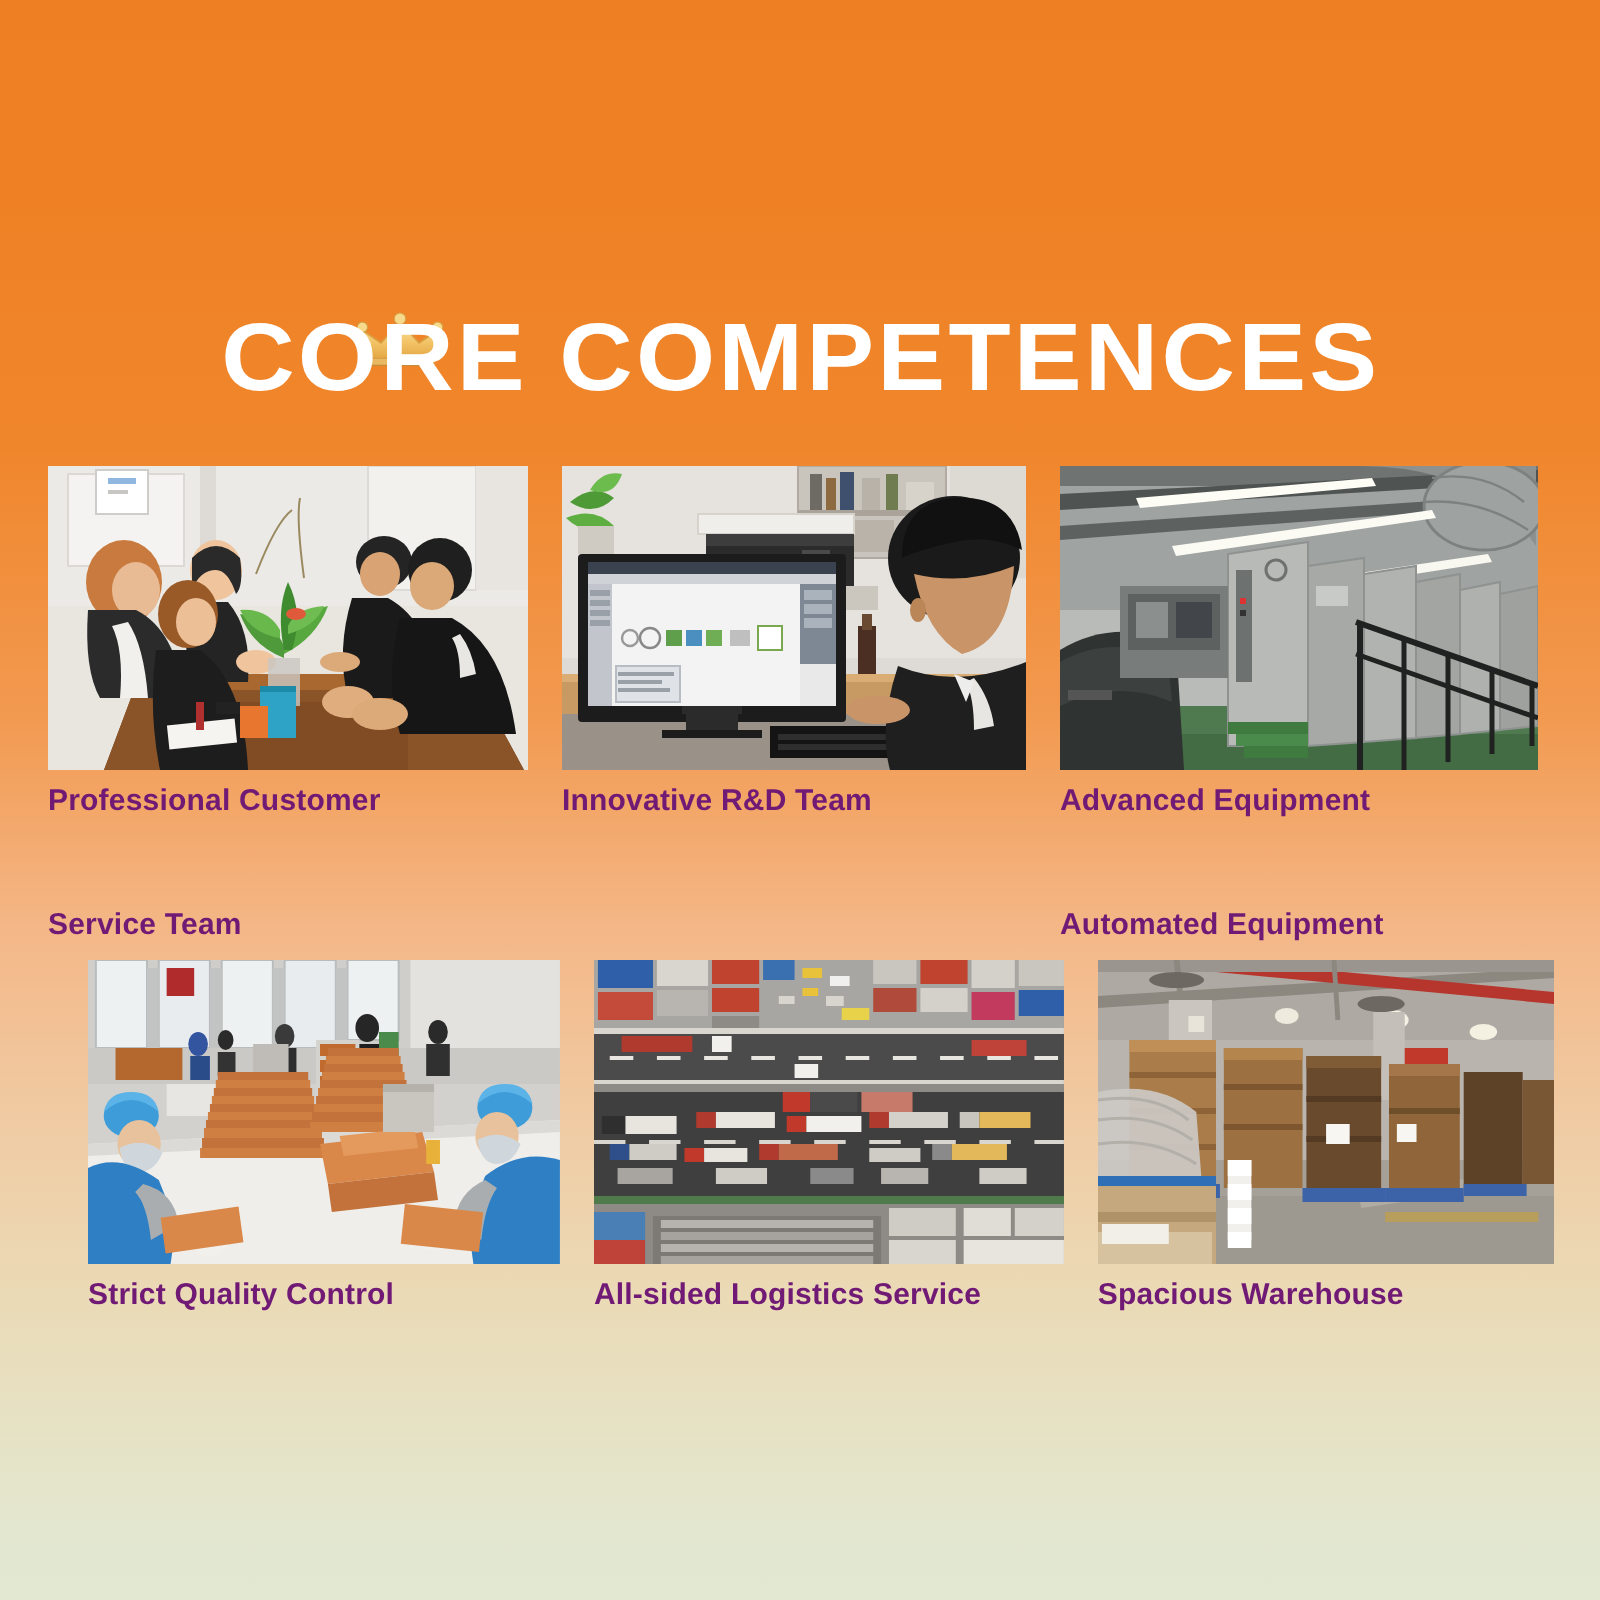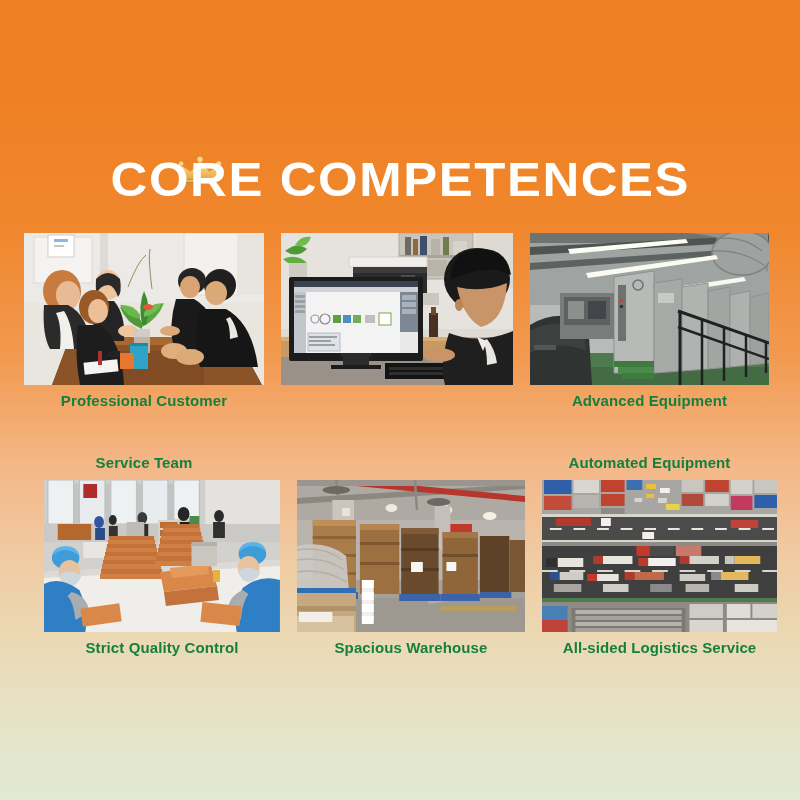--- a/index.html
+++ b/index.html
@@ -53,24 +53,24 @@
   .cell.last{width:239px;}
 
   .photo{
     width:100%;height:152px;
     overflow:hidden;position:relative;
     background:#8b8b8b;
   }
   .photo svg{display:block;width:100%;height:100%;}
 
   .caption{
-    text-align:center;
+    text-align:left;
     font-size:15px;
     font-weight:bold;
-    color:#15803d;
+    color:#701a75;
     line-height:18px;
     padding-top:7px;
     letter-spacing:0.1px;
   }
   .caption .l2{display:block;margin-top:44px;}
 </style>
 </head>
 <body>
 
 <div class="canvas">
@@ -246,20 +246,24 @@
             <path d="M168 100 q-10 30 -4 52 h68 v-54 q-34 14 -64 2z" fill="#1f1f1f"></path>
             <path d="M206 106 q8 10 10 24 l-10 2 q0 -16 -4 -24z" fill="#e8e6e2"></path>
             <path d="M196 104 l10 4 l-4 10 z" fill="#ededeb"></path>
 
             <ellipse cx="158" cy="122" rx="16" ry="7" fill="#c99468"></ellipse>
 
             <rect x="148" y="80" width="9" height="24" fill="#4a2f22"></rect>
             <rect x="150" y="74" width="5" height="8" fill="#6a4a33"></rect>
           </svg>
         </div>
+        <div class="caption">
+          <span>Innovative R&amp;D Team</span>
+          <span class="l2"></span>
+        </div>
       </div>
 
       <div class="cell last">
         <div class="photo">
           <svg viewBox="0 0 239 152" preserveAspectRatio="none">
             <rect width="239" height="152" fill="#b9bbb8"></rect>
             <rect x="0" y="0" width="239" height="72" fill="#9fa3a2"></rect>
 
             <rect x="0" y="0" width="239" height="10" fill="#6f7472"></rect>
             <path d="M0 14 L239 2 L239 8 L0 22 Z" fill="#4f5453"></path>
@@ -414,98 +418,20 @@
             <ellipse cx="176" cy="140" rx="8" ry="5" fill="#f2f0ec"></ellipse>
             <rect x="160" y="124" width="40" height="20" fill="#d9884a" transform="rotate(6 180 134)"></rect>
 
             <rect x="150" y="64" width="26" height="22" fill="#c9c6c0"></rect>
             <rect x="150" y="62" width="26" height="4" fill="#b5b2ac"></rect>
             <rect x="172" y="90" width="7" height="12" fill="#e8b23a"></rect>
           </svg>
         </div>
         <div class="caption">
           <span>Strict Quality Control</span>
-          <span class="l2"></span>
-        </div>
-      </div>
-
-      <div class="cell mid">
-        <div class="photo">
-          <svg viewBox="0 0 232 152" preserveAspectRatio="none">
-            <rect width="232" height="152" fill="#b9b5ae"></rect>
-            <rect x="0" y="0" width="232" height="40" fill="#aeaaa3"></rect>
-
-            <path d="M0 18 L232 4 L232 9 L0 24 Z" fill="#8c8880"></path>
-            <path d="M60 0 L232 16 L232 22 L60 6 Z" fill="#b6362e"></path>
-            <rect x="0" y="0" width="232" height="6" fill="#9a968f"></rect>
-            <path d="M40 0 L44 38" stroke="#8c8880" stroke-width="3"></path>
-            <path d="M120 0 L122 30" stroke="#8c8880" stroke-width="2.5"></path>
-
-            <ellipse cx="150" cy="30" rx="8" ry="5" fill="#f4f0e2"></ellipse>
-            <ellipse cx="196" cy="36" rx="7" ry="4" fill="#f4f0e2"></ellipse>
-            <ellipse cx="96" cy="28" rx="6" ry="4" fill="#eeeade"></ellipse>
-
-            <ellipse cx="40" cy="10" rx="14" ry="4" fill="#6d6962"></ellipse>
-            <ellipse cx="144" cy="22" rx="12" ry="4" fill="#6d6962"></ellipse>
-
-            <rect x="36" y="20" width="22" height="60" fill="#cac6bf"></rect>
-            <rect x="140" y="26" width="16" height="44" fill="#c4c0b9"></rect>
-            <rect x="46" y="28" width="8" height="8" fill="#e8e4da"></rect>
-            <rect x="156" y="44" width="22" height="8" fill="#c0392b"></rect>
-
-            <rect x="0" y="100" width="232" height="52" fill="#a5a199"></rect>
-            <rect x="0" y="118" width="232" height="34" fill="#9d9991"></rect>
-            <path d="M132 116 L232 104 L232 110 L134 124 Z" fill="#b0aca4"></path>
-            <rect x="146" y="126" width="78" height="5" fill="#c8a23a" opacity="0.6"></rect>
-
-            <rect x="16" y="40" width="44" height="72" fill="#a97c4a"></rect>
-            <rect x="16" y="40" width="44" height="6" fill="#c08f57"></rect>
-            <rect x="16" y="56" width="44" height="3" fill="#8e6338"></rect>
-            <rect x="16" y="74" width="44" height="3" fill="#8e6338"></rect>
-            <rect x="16" y="92" width="44" height="3" fill="#8e6338"></rect>
-            <rect x="64" y="44" width="40" height="70" fill="#9c7040"></rect>
-            <rect x="64" y="44" width="40" height="6" fill="#b5854e"></rect>
-            <rect x="64" y="62" width="40" height="3" fill="#7e5730"></rect>
-            <rect x="64" y="82" width="40" height="3" fill="#7e5730"></rect>
-            <rect x="106" y="48" width="38" height="68" fill="#6a4a2c"></rect>
-            <rect x="106" y="48" width="38" height="6" fill="#7f5b36"></rect>
-            <rect x="106" y="68" width="38" height="3" fill="#543a22"></rect>
-            <rect x="106" y="88" width="38" height="3" fill="#543a22"></rect>
-            <rect x="148" y="52" width="36" height="64" fill="#8f6539"></rect>
-            <rect x="148" y="52" width="36" height="6" fill="#a5764a"></rect>
-            <rect x="148" y="74" width="36" height="3" fill="#6f4e2a"></rect>
-            <rect x="186" y="56" width="30" height="58" fill="#5e4228"></rect>
-            <rect x="216" y="60" width="16" height="52" fill="#7a5734"></rect>
-
-            <rect x="14" y="112" width="48" height="7" fill="#3c62a8"></rect>
-            <rect x="104" y="114" width="42" height="7" fill="#3c62a8"></rect>
-            <rect x="146" y="114" width="40" height="7" fill="#3c62a8"></rect>
-            <rect x="186" y="112" width="32" height="6" fill="#3c62a8"></rect>
-
-            <path d="M0 66 q30 -6 50 10 l6 76 h-56 z" fill="#ccc9c4" opacity="0.92"></path>
-            <path d="M0 70 q28 -4 46 10" stroke="#b3b0aa" stroke-width="1.5" fill="none"></path>
-            <path d="M0 80 q28 -4 48 10" stroke="#b3b0aa" stroke-width="1.5" fill="none"></path>
-            <path d="M0 92 q28 -4 50 10" stroke="#b3b0aa" stroke-width="1.5" fill="none"></path>
-            <rect x="0" y="108" width="60" height="44" fill="#c6a87e"></rect>
-            <rect x="0" y="108" width="60" height="5" fill="#2f6fb5"></rect>
-            <rect x="0" y="126" width="60" height="5" fill="#b09268"></rect>
-            <rect x="0" y="136" width="58" height="16" fill="#d9c7a6" opacity="0.85"></rect>
-            <rect x="2" y="132" width="34" height="10" fill="#f2efe8"></rect>
-
-            <rect x="66" y="100" width="12" height="40" fill="#f2f0ec"></rect>
-            <rect x="66" y="100" width="12" height="8" fill="#ffffff"></rect>
-            <rect x="66" y="112" width="12" height="8" fill="#ffffff"></rect>
-            <rect x="66" y="124" width="12" height="8" fill="#ffffff"></rect>
-            <rect x="66" y="136" width="12" height="8" fill="#ffffff"></rect>
-            <rect x="116" y="82" width="12" height="10" fill="#f7f6f2"></rect>
-            <rect x="152" y="82" width="10" height="9" fill="#f7f6f2"></rect>
-          </svg>
-        </div>
-        <div class="caption">
-          <span>Spacious Warehouse</span>
           <span class="l2"></span>
         </div>
       </div>
 
       <div class="cell last">
         <div class="photo">
           <svg viewBox="0 0 239 152" preserveAspectRatio="none">
             <rect width="239" height="152" fill="#8e8d8a"></rect>
 
             <rect x="0" y="0" width="239" height="34" fill="#a8a6a2"></rect>
@@ -612,15 +538,93 @@
             <rect x="188" y="124" width="24" height="14" fill="#e0ddd7"></rect>
             <rect x="214" y="124" width="25" height="14" fill="#d4d1cb"></rect>
             <rect x="188" y="140" width="51" height="12" fill="#e8e5df"></rect>
           </svg>
         </div>
         <div class="caption">
           <span>All-sided Logistics Service</span>
           <span class="l2"></span>
         </div>
       </div>
+
+      <div class="cell mid">
+        <div class="photo">
+          <svg viewBox="0 0 232 152" preserveAspectRatio="none">
+            <rect width="232" height="152" fill="#b9b5ae"></rect>
+            <rect x="0" y="0" width="232" height="40" fill="#aeaaa3"></rect>
+
+            <path d="M0 18 L232 4 L232 9 L0 24 Z" fill="#8c8880"></path>
+            <path d="M60 0 L232 16 L232 22 L60 6 Z" fill="#b6362e"></path>
+            <rect x="0" y="0" width="232" height="6" fill="#9a968f"></rect>
+            <path d="M40 0 L44 38" stroke="#8c8880" stroke-width="3"></path>
+            <path d="M120 0 L122 30" stroke="#8c8880" stroke-width="2.5"></path>
+
+            <ellipse cx="150" cy="30" rx="8" ry="5" fill="#f4f0e2"></ellipse>
+            <ellipse cx="196" cy="36" rx="7" ry="4" fill="#f4f0e2"></ellipse>
+            <ellipse cx="96" cy="28" rx="6" ry="4" fill="#eeeade"></ellipse>
+
+            <ellipse cx="40" cy="10" rx="14" ry="4" fill="#6d6962"></ellipse>
+            <ellipse cx="144" cy="22" rx="12" ry="4" fill="#6d6962"></ellipse>
+
+            <rect x="36" y="20" width="22" height="60" fill="#cac6bf"></rect>
+            <rect x="140" y="26" width="16" height="44" fill="#c4c0b9"></rect>
+            <rect x="46" y="28" width="8" height="8" fill="#e8e4da"></rect>
+            <rect x="156" y="44" width="22" height="8" fill="#c0392b"></rect>
+
+            <rect x="0" y="100" width="232" height="52" fill="#a5a199"></rect>
+            <rect x="0" y="118" width="232" height="34" fill="#9d9991"></rect>
+            <path d="M132 116 L232 104 L232 110 L134 124 Z" fill="#b0aca4"></path>
+            <rect x="146" y="126" width="78" height="5" fill="#c8a23a" opacity="0.6"></rect>
+
+            <rect x="16" y="40" width="44" height="72" fill="#a97c4a"></rect>
+            <rect x="16" y="40" width="44" height="6" fill="#c08f57"></rect>
+            <rect x="16" y="56" width="44" height="3" fill="#8e6338"></rect>
+            <rect x="16" y="74" width="44" height="3" fill="#8e6338"></rect>
+            <rect x="16" y="92" width="44" height="3" fill="#8e6338"></rect>
+            <rect x="64" y="44" width="40" height="70" fill="#9c7040"></rect>
+            <rect x="64" y="44" width="40" height="6" fill="#b5854e"></rect>
+            <rect x="64" y="62" width="40" height="3" fill="#7e5730"></rect>
+            <rect x="64" y="82" width="40" height="3" fill="#7e5730"></rect>
+            <rect x="106" y="48" width="38" height="68" fill="#6a4a2c"></rect>
+            <rect x="106" y="48" width="38" height="6" fill="#7f5b36"></rect>
+            <rect x="106" y="68" width="38" height="3" fill="#543a22"></rect>
+            <rect x="106" y="88" width="38" height="3" fill="#543a22"></rect>
+            <rect x="148" y="52" width="36" height="64" fill="#8f6539"></rect>
+            <rect x="148" y="52" width="36" height="6" fill="#a5764a"></rect>
+            <rect x="148" y="74" width="36" height="3" fill="#6f4e2a"></rect>
+            <rect x="186" y="56" width="30" height="58" fill="#5e4228"></rect>
+            <rect x="216" y="60" width="16" height="52" fill="#7a5734"></rect>
+
+            <rect x="14" y="112" width="48" height="7" fill="#3c62a8"></rect>
+            <rect x="104" y="114" width="42" height="7" fill="#3c62a8"></rect>
+            <rect x="146" y="114" width="40" height="7" fill="#3c62a8"></rect>
+            <rect x="186" y="112" width="32" height="6" fill="#3c62a8"></rect>
+
+            <path d="M0 66 q30 -6 50 10 l6 76 h-56 z" fill="#ccc9c4" opacity="0.92"></path>
+            <path d="M0 70 q28 -4 46 10" stroke="#b3b0aa" stroke-width="1.5" fill="none"></path>
+            <path d="M0 80 q28 -4 48 10" stroke="#b3b0aa" stroke-width="1.5" fill="none"></path>
+            <path d="M0 92 q28 -4 50 10" stroke="#b3b0aa" stroke-width="1.5" fill="none"></path>
+            <rect x="0" y="108" width="60" height="44" fill="#c6a87e"></rect>
+            <rect x="0" y="108" width="60" height="5" fill="#2f6fb5"></rect>
+            <rect x="0" y="126" width="60" height="5" fill="#b09268"></rect>
+            <rect x="0" y="136" width="58" height="16" fill="#d9c7a6" opacity="0.85"></rect>
+            <rect x="2" y="132" width="34" height="10" fill="#f2efe8"></rect>
+
+            <rect x="66" y="100" width="12" height="40" fill="#f2f0ec"></rect>
+            <rect x="66" y="100" width="12" height="8" fill="#ffffff"></rect>
+            <rect x="66" y="112" width="12" height="8" fill="#ffffff"></rect>
+            <rect x="66" y="124" width="12" height="8" fill="#ffffff"></rect>
+            <rect x="66" y="136" width="12" height="8" fill="#ffffff"></rect>
+            <rect x="116" y="82" width="12" height="10" fill="#f7f6f2"></rect>
+            <rect x="152" y="82" width="10" height="9" fill="#f7f6f2"></rect>
+          </svg>
+        </div>
+        <div class="caption">
+          <span>Spacious Warehouse</span>
+          <span class="l2"></span>
+        </div>
+      </div>
     </div>
   </div>
 </div>
 
 </body></html>

